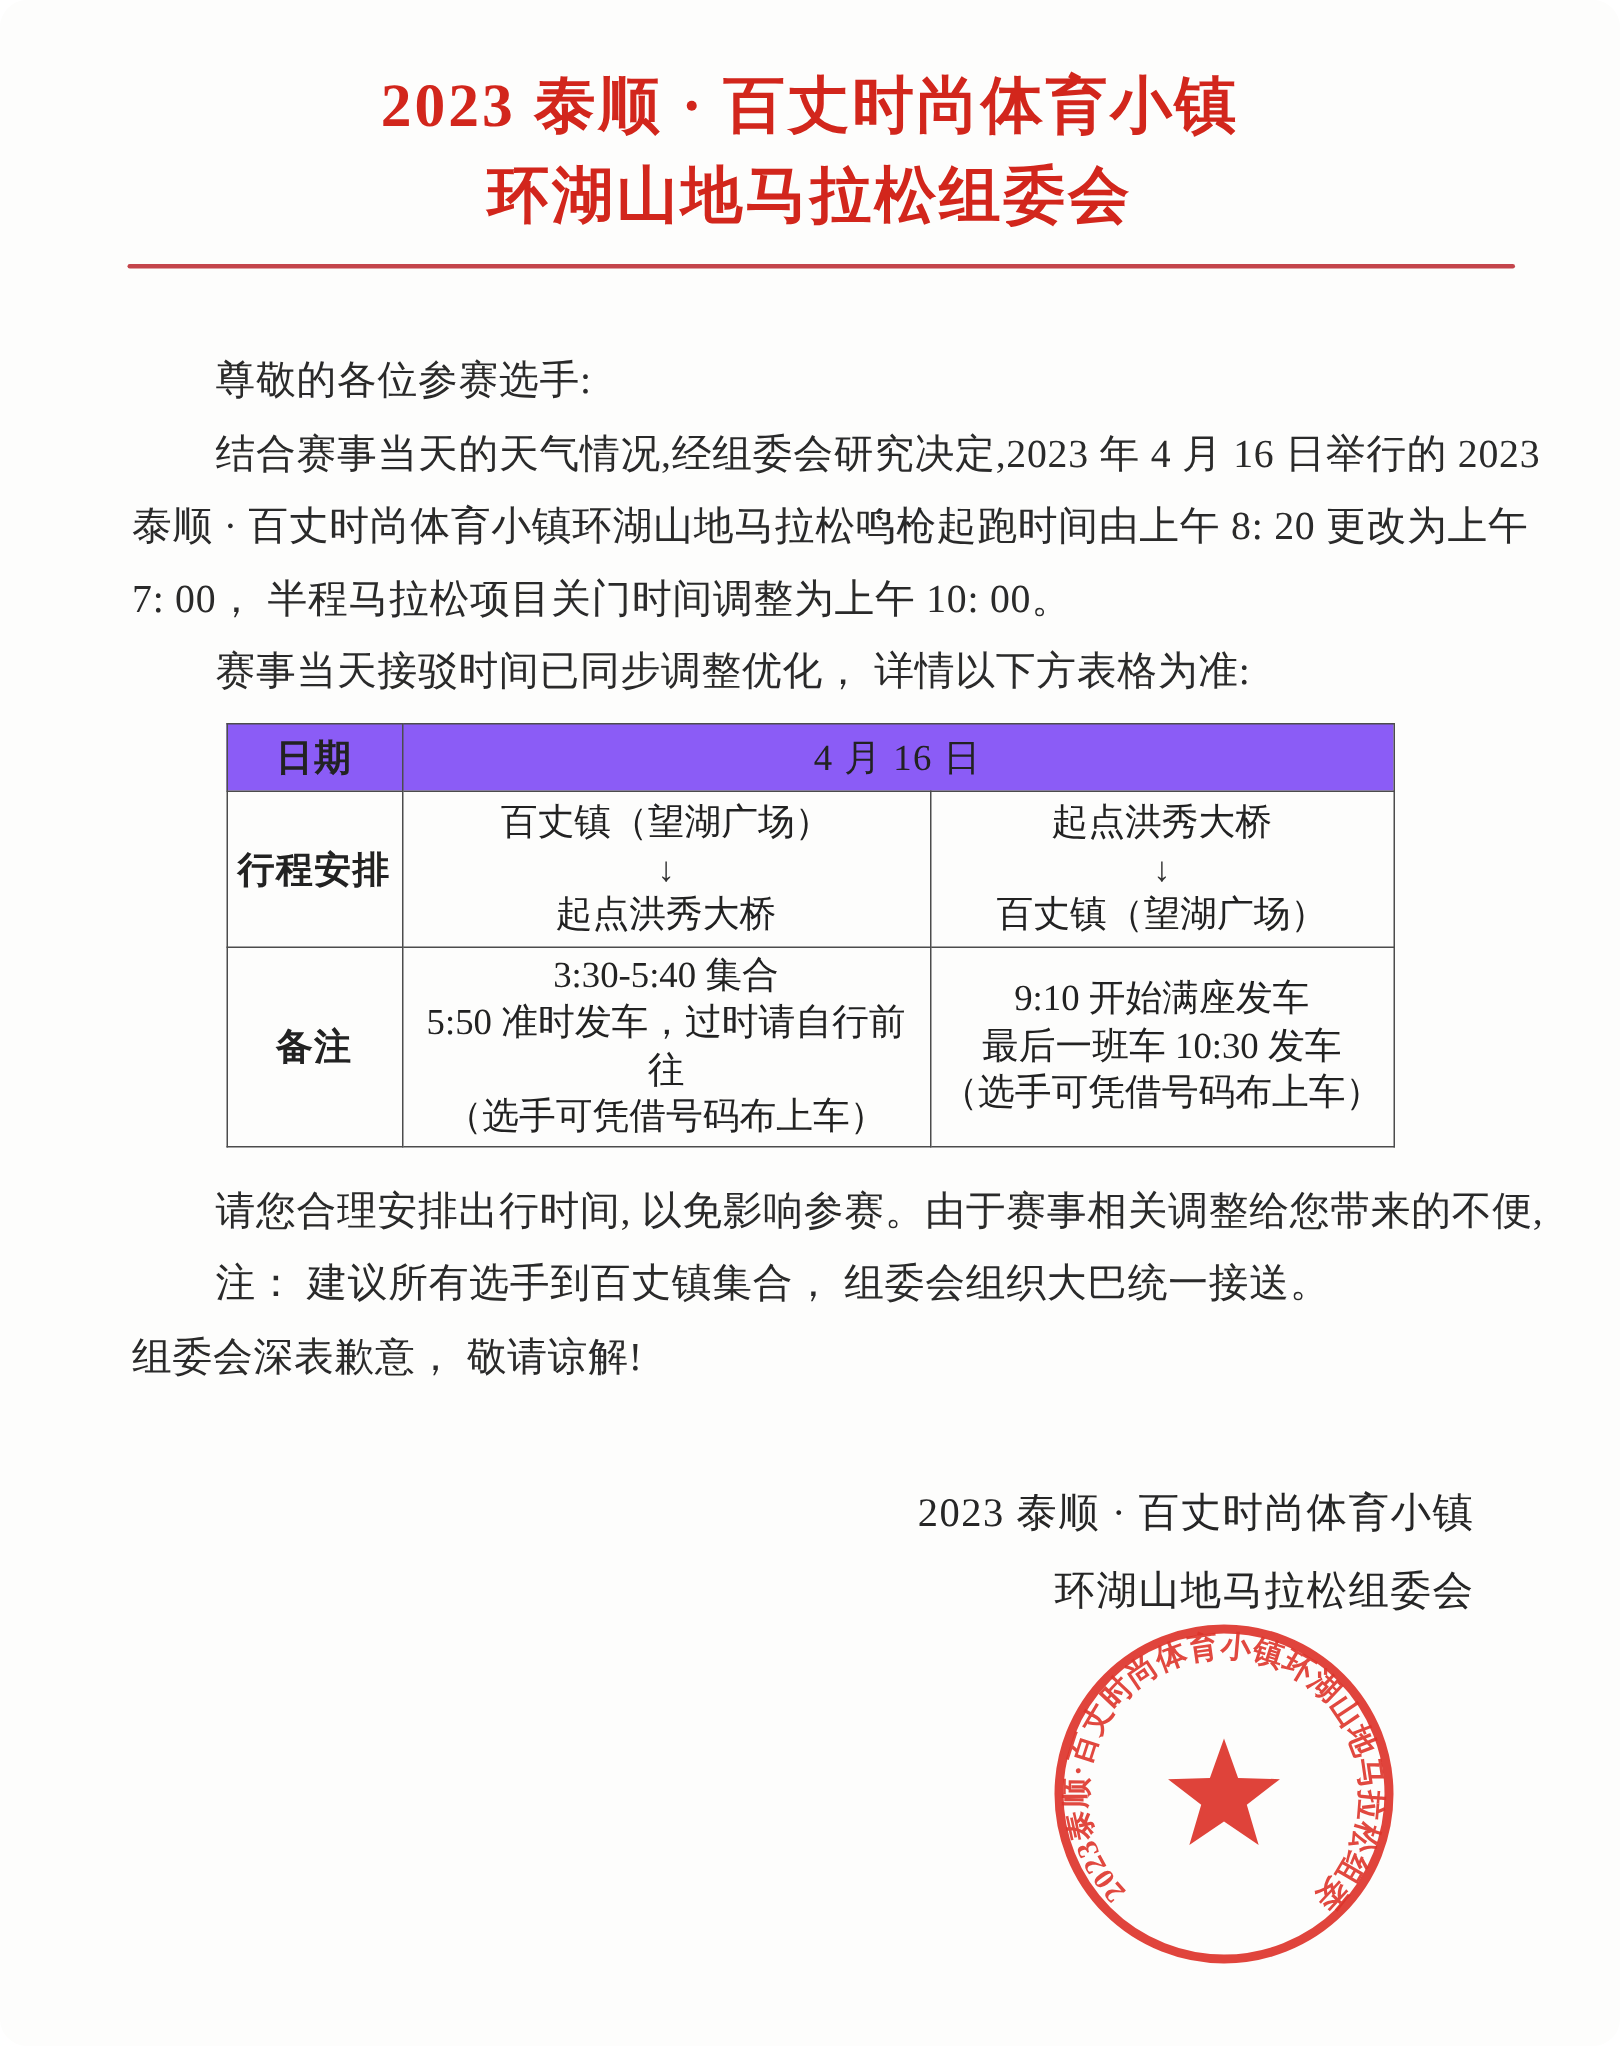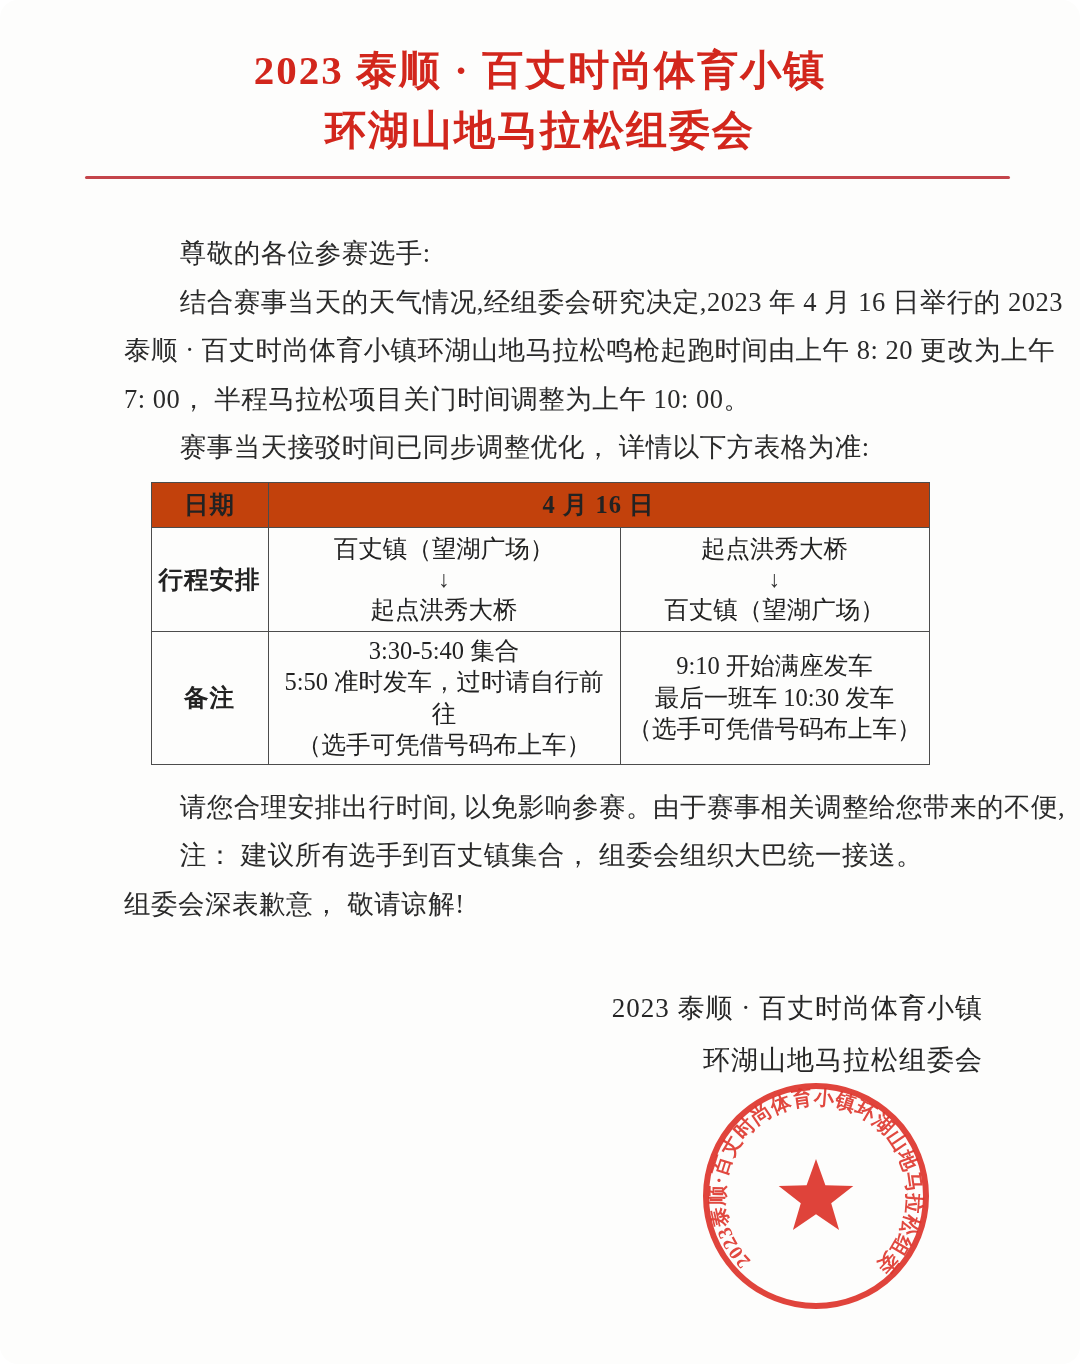--- a/index.html
+++ b/index.html
@@ -26,43 +26,42 @@
   
   .doc-title { margin-top:42px; text-align:center; font-weight:bold; color:#1d1d1d; }
   .doc-title .dt-line { font-size:35px; line-height:53px; letter-spacing:1px; }
   
   .body-block { margin:50px 70px 0 88px; }
   .t-line {
     font-size:26.5px; line-height:48.5px;
     letter-spacing:0.5px;
     white-space:nowrap;
     color:#2a2a2a;
-    margin-left:36px;
   }
   .indent { text-indent:2.1em; }
   
   .sched-table {
     margin:10px auto 0 auto;
     width:778px;
     border-collapse:collapse;
     table-layout:fixed;
   }
   .sched-table td {
     border:1.6px solid #4c4c4c;
     text-align:center; vertical-align:middle;
     font-size:24.5px;
     color:#222;
     padding:2px 4px;
   }
   .sched-table .col-label { width:117px; }
   .sched-table .col-a { width:352px; }
   .sched-table .col-b { width:309px; }
   .sched-table .label-cell { font-weight:bold; letter-spacing:1px; }
-  .row-date td { height:45px; background:#c2410c; }
-  .row-date .date-value { font-weight:bold; letter-spacing:1px; }
+  .row-date td { height:45px; background:#8b5cf6; }
+  .row-date .date-value { font-weight:normal; letter-spacing:1px; }
   .route-line { line-height:32px; }
   .route-arrow { line-height:29px; font-size:23px; color:#333; }
   .row-route td { padding:5px 4px; }
   .depart-row td { height:44px; }
   .remark-line { line-height:31.5px; }
   .row-remark td { padding:3px 4px; }
   
   .notes-block { margin:18px 70px 0 88px; }
   
   .signature {

